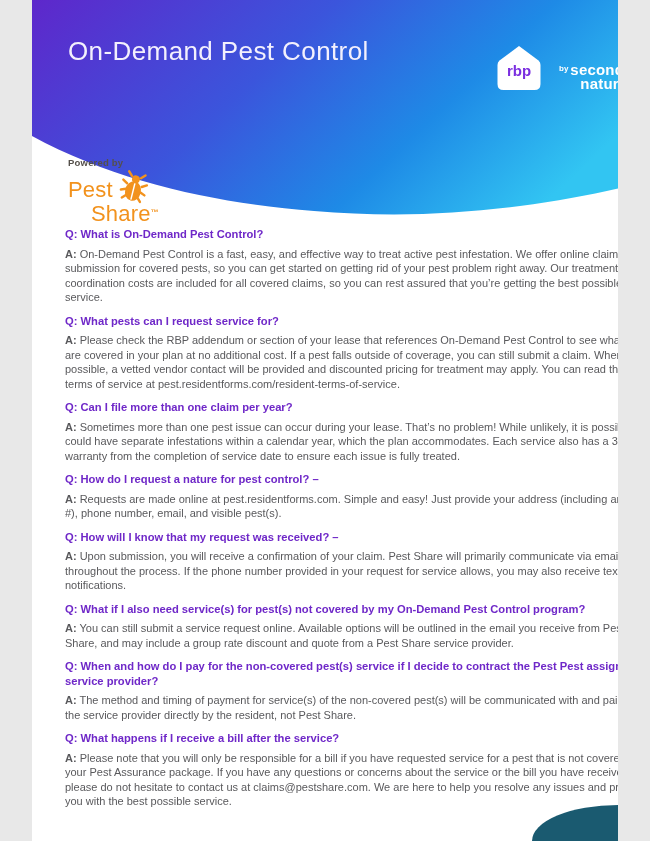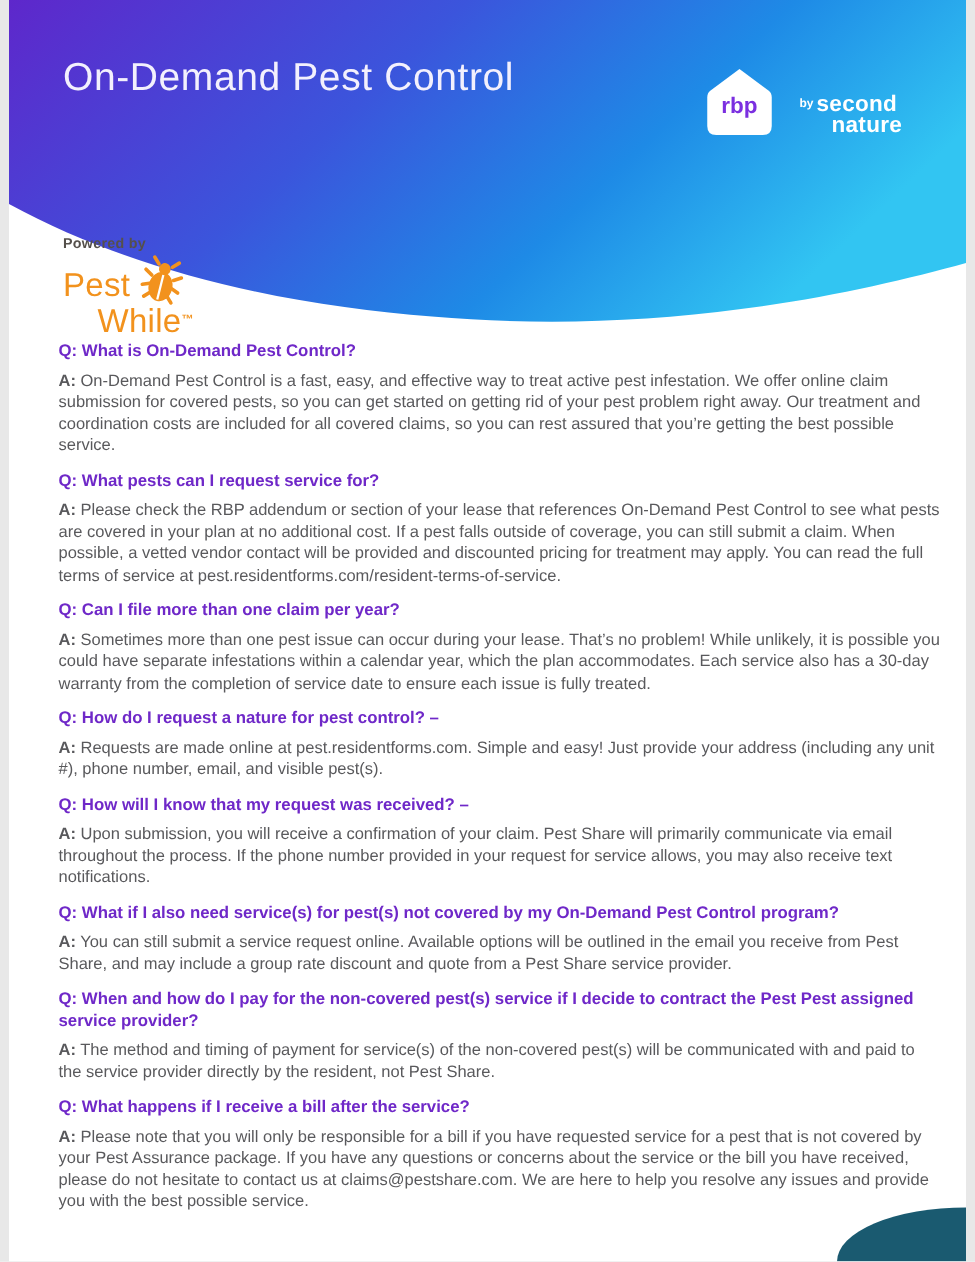--- a/index.html
+++ b/index.html
@@ -1,18 +1,18 @@
 <!DOCTYPE html>
 <html style="--gradient_start: #5e27cb; --gradient_mid: #3b55dc; --gradient_blue: #1e8ae6; --gradient_end: #32c5f2; --question_purple: #6f28c8; --body_gray: #59595c; --pestshare_orange: #f2921d; --rbp_teal: #2fd2c5; --rbp_purple: #7b2fe0; --corner_teal: #1a5a70;"><head>
 <meta charset="utf-8">
 <style>
   html,body{margin:0;padding:0;background:#e8e8e8;}
   .page{
     position:relative;
-    width:638px;height:841px;
+    width:586px;height:841px;
     margin:0 auto;
     background:#ffffff;
     overflow:hidden;
     font-family:"Liberation Sans","DejaVu Sans",sans-serif;
   }
   
   .banner-svg{position:absolute;top:0;left:0;display:block;}
   .titles{position:absolute;left:36px;top:36px;color:#ffffff;}
   .doc-title{font-size:26px;font-weight:400;letter-spacing:.4px;color:#f3f0fd;margin-bottom:7px;}
   .doc-subtitle{font-size:26px;font-weight:700;letter-spacing:.3px;}
@@ -105,21 +105,21 @@
           <path d="M23 15 L28 12"></path>
             <path d="M23 21 L28 23"></path>
             <path d="M21 27 L25 31"></path>
         </g>
         <circle cx="15" cy="8.5" r="4.2" fill="currentColor"></circle>
         <ellipse cx="15" cy="21.5" rx="8.5" ry="10.5" fill="currentColor"></ellipse>
         <line x1="15" y1="13" x2="15" y2="31" stroke="#ffffff" stroke-width="1.6"></line>
       </svg>
     </div>
     <div class="ps-row2">
-      <span class="ps-word">While</span><span class="tm">™</span>
+      <span class="ps-word">Share</span><span class="tm">™</span>
     </div>
   </div>
 
   <main class="faq">
     <section class="faq-item">
       <h3 class="q">Q: What is On-Demand Pest Control?</h3>
       <p class="a"><b>A:</b><span> On-Demand Pest Control is a fast, easy, and effective way to treat active pest infestation. We offer online claim submission for covered pests, so you can get started on getting rid of your pest problem right away. Our treatment and coordination costs are included for all covered claims, so you can rest assured that you’re getting the best possible service.</span></p>
     </section>
 
     <section class="faq-item">

